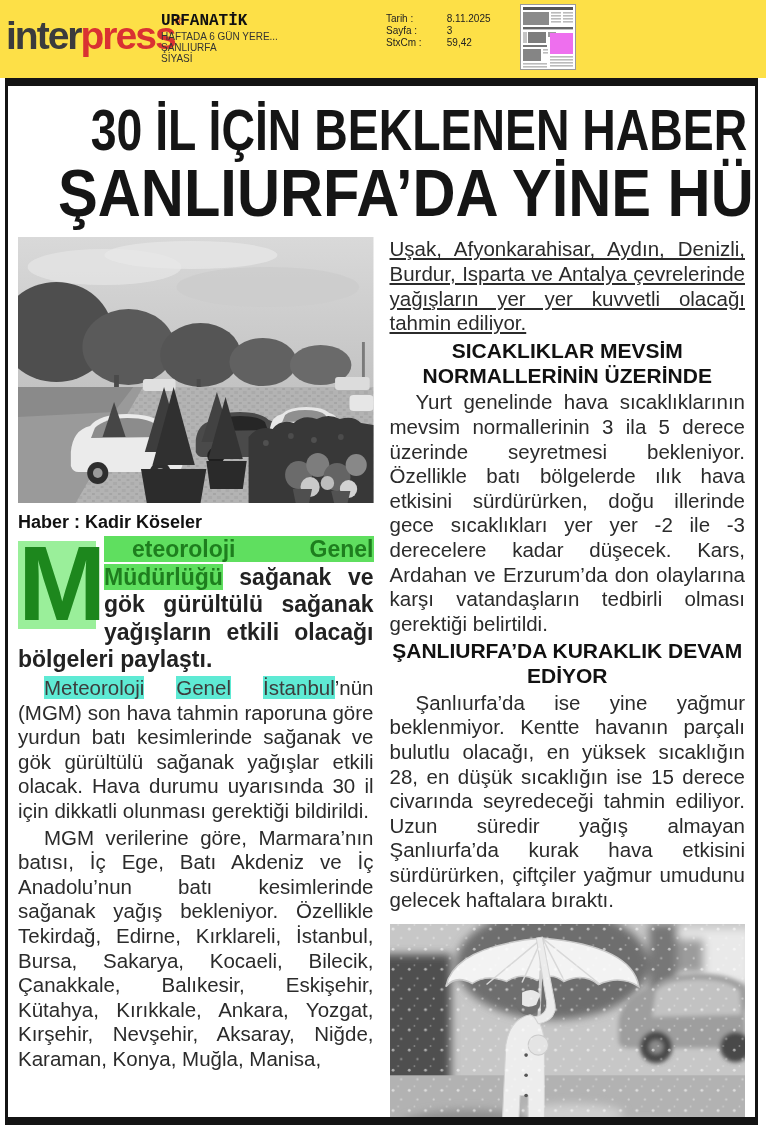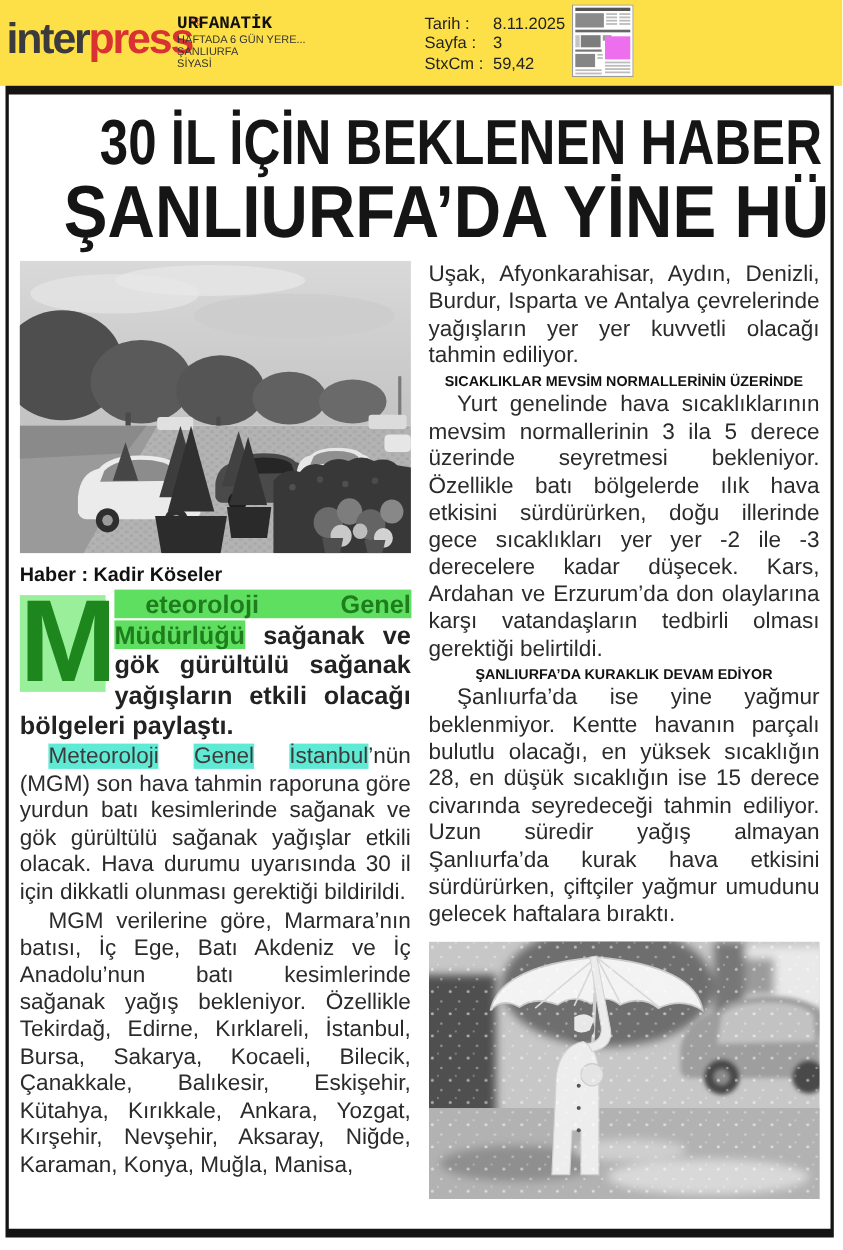--- a/index.html
+++ b/index.html
@@ -8,21 +8,21 @@
 
   
   .clip-header{position:absolute;left:0;top:0;width:766px;height:78px;background:#fde047;}
   .logo{position:absolute;left:6px;top:16px;font-size:39px;font-weight:700;letter-spacing:-2px;line-height:1;}
   .logo .lg1{color:#3b3b3d;}
   .logo .lg2{color:#d93232;}
   .logo .reg{font-size:11px;vertical-align:top;color:#d93232;letter-spacing:0;}
   .pub{position:absolute;left:161px;top:13px;line-height:1.12;}
   .pub-name{font-size:16px;font-weight:700;color:#111;font-family:Liberation Mono, monospace;}
   .pub-line{font-size:10px;color:#333;}
-  .meta{position:absolute;left:386px;top:13px;font-size:15px;color:#222;line-height:1.22;}
+  .meta{position:absolute;left:386px;top:13px;font-size:10px;color:#222;line-height:1.22;}
   .meta .mrow{white-space:nowrap;}
   .meta .mlabel{display:inline-block;width:58px;}
   .thumb{position:absolute;left:520px;top:4px;width:56px;height:66px;}
 
   
   .article-frame{position:absolute;left:5px;top:78px;width:753px;height:1047px;box-sizing:border-box;
       border-left:3px solid #141414;border-right:3px solid #141414;
       border-top:8px solid #141414;border-bottom:8px solid #141414;
       background:#fff;overflow:hidden;padding:0 10px;}
 
@@ -37,21 +37,21 @@
   .photo1{display:block;width:100%;height:266px;}
   .byline{font-size:18px;font-weight:700;color:#111;margin:9px 0 2px;text-align:left;}
 
   .intro{font-size:23px;font-weight:700;line-height:1.2;color:#222;}
   .dropcap{float:left;width:78px;height:88px;background:#9aef9a;color:#1d871d;
            font-size:106px;line-height:84px;font-weight:700;text-align:center;margin:5px 8px 2px 0;}
   .intro .hl{background:#5fdf5f;color:#1e7e1e;padding-left:28px;}
   .para{margin:2px 0 0;}
   .indent{text-indent:26px;}
   .para .hl{background:#5eead4;color:#3c3c3c;}
-  .subhead{font-weight:700;font-size:13px;text-align:center;color:#111;margin:3px 0 2px;line-height:1.18;}
+  .subhead{font-weight:700;font-size:21px;text-align:center;color:#111;margin:3px 0 2px;line-height:1.18;}
   .photo2{display:block;width:100%;height:234px;margin-top:12px;}
 </style>
 </head>
 <body>
 
 <div class="page">
 
   <div class="clip-header">
     <div class="logo">
       <span class="lg1">inter</span><span class="lg2">press</span><span class="reg">®</span>
@@ -203,21 +203,21 @@
           <span class="dropcap">M</span><span><span class="hl">eteoroloji Genel Müdürlüğü</span><span> sağanak ve gök gürültülü sağanak yağışların etkili olacağı bölgeleri paylaştı.</span></span>
         </div>
 
         <p class="para indent"><span class="hl">Meteoroloji</span><span> </span><span class="hl">Genel</span><span> </span><span class="hl">İstanbul</span><span>’nün (MGM) son hava tahmin raporuna göre yurdun batı kesimlerinde sağanak ve gök gürültülü sağanak yağışlar etkili olacak. Hava durumu uyarısında 30 il için dikkatli olunması gerektiği bildirildi.</span></p>
 
 
         <p class="para indent">MGM verilerine göre, Marmara’nın batısı, İç Ege, Batı Akdeniz ve İç Anadolu’nun batı kesimlerinde sağanak yağış bekleniyor. Özellikle Tekirdağ, Edirne, Kırklareli, İstanbul, Bursa, Sakarya, Kocaeli, Bilecik, Çanakkale, Balıkesir, Eskişehir, Kütahya, Kırıkkale, Ankara, Yozgat, Kırşehir, Nevşehir, Aksaray, Niğde, Karaman, Konya, Muğla, Manisa,</p>
       </div>
 
       <div class="col">
-        <p class="para" style="margin-top:0;">Uşak, Afyonkarahisar, Aydın, Denizli, Burdur, Isparta ve Antalya çevrelerinde yağışların yer yer kuvvetli olacağı tahmin ediliyor.</p>
+        <p class="para" style="margin-top:0;text-decoration:underline;">Uşak, Afyonkarahisar, Aydın, Denizli, Burdur, Isparta ve Antalya çevrelerinde yağışların yer yer kuvvetli olacağı tahmin ediliyor.</p>
 
         <div class="subhead">SICAKLIKLAR MEVSİM NORMALLERİNİN ÜZERİNDE</div>
 
         <p class="para indent">Yurt genelinde hava sıcaklıklarının mevsim normallerinin 3 ila 5 derece üzerinde seyretmesi bekleniyor. Özellikle batı bölgelerde ılık hava etkisini sürdürürken, doğu illerinde gece sıcaklıkları yer yer -2 ile -3 derecelere kadar düşecek. Kars, Ardahan ve Erzurum’da don olaylarına karşı vatandaşların tedbirli olması gerektiği belirtildi.</p>
 
         <div class="subhead">ŞANLIURFA’DA KURAKLIK DEVAM EDİYOR</div>
 
         <p class="para indent">Şanlıurfa’da ise yine yağmur beklenmiyor. Kentte havanın parçalı bulutlu olacağı, en yüksek sıcaklığın 28, en düşük sıcaklığın ise 15 derece civarında seyredeceği tahmin ediliyor. Uzun süredir yağış almayan Şanlıurfa’da kurak hava etkisini sürdürürken, çiftçiler yağmur umudunu gelecek haftalara bıraktı.</p>
 
         <svg class="photo2" viewBox="0 0 350 232" preserveAspectRatio="none">

